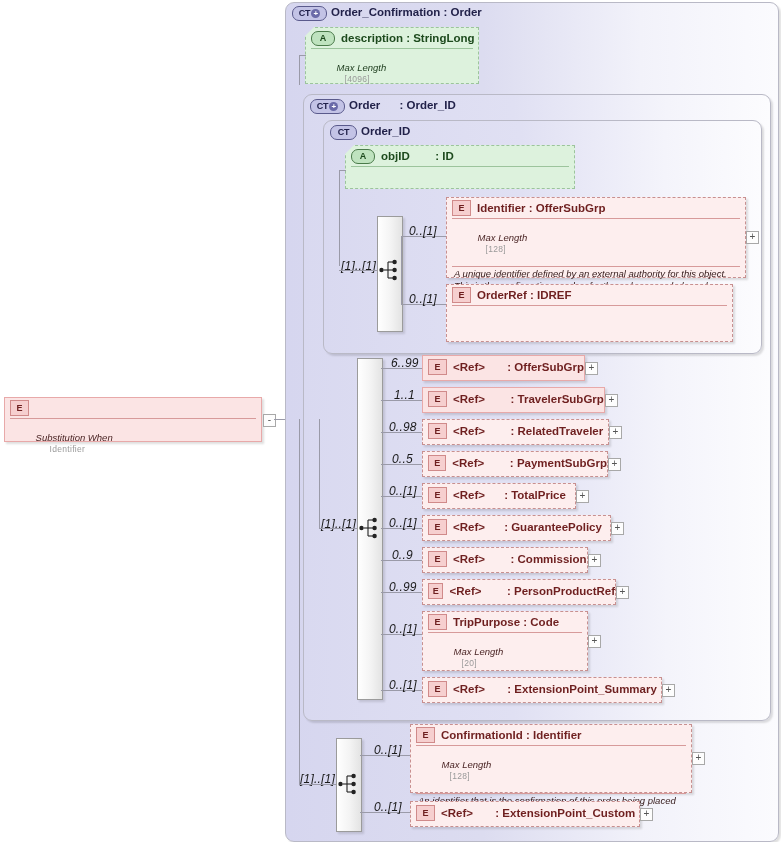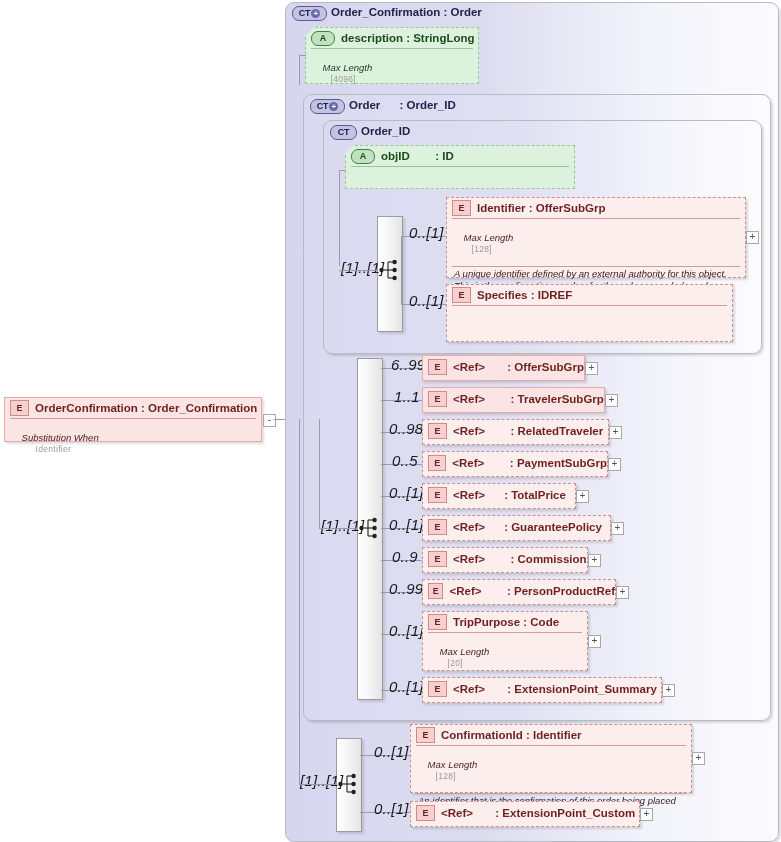--- a/index.html
+++ b/index.html
@@ -27,21 +27,21 @@
   .badge-e{width:17px;height:14px;border:1px solid #d08a8a;background:#f6cfcf;color:#6e2020;
            font-size:9px;}
 
   .ct-title{position:absolute;font-size:11.5px;font-weight:bold;color:#22224a;white-space:pre;}
 
   
   .node{position:absolute;box-shadow:2px 2px 2px rgba(0,0,0,.13);}
   .node .hdr{display:flex;align-items:center;height:20px;padding-left:5px;}
   .node .hdr .ttl{margin-left:6px;font-size:11.5px;font-weight:bold;white-space:pre;}
   .node .sep{height:1px;margin:0 5px;}
-  .node .row{padding:2px 6px 1px 6px;font-size:9.5px;font-style:italic;white-space:pre;}
+  .node .row{padding:2px 6px 1px 20px;font-size:9.5px;font-style:italic;white-space:pre;}
   .node .row .val{font-style:normal;color:#9a9a9a;font-size:8.5px;letter-spacing:.3px;}
   .node .doc{padding:1px 7px 3px 7px;font-size:9.5px;font-style:italic;line-height:1.28;color:#2b2b2b;}
 
   
   .el{background:#fbe4e4;border:1px solid #e8a9a9;}
   .el.opt{border:1px dashed #c89090;background:#fdeeee;}
   .el .ttl{color:#6e1f1f;}
   .el .sep{background:#d79a9a;}
   .el .doc{color:#3a2020;}
   .el .row{color:#4a2424;}
@@ -54,21 +54,21 @@
   .at .row{color:#203f20;}
   .at .doc{color:#203520;}
 
   
   .seq{position:absolute;border:1px solid #9b9b9b;
        background:linear-gradient(to right,#ffffff 0%,#f3f3f3 55%,#e3e3e3 100%);
        box-shadow:2px 2px 2px rgba(0,0,0,.12);}
   .seqicon{position:absolute;}
 
   
-  .card{position:absolute;font-size:15px;font-style:italic;color:#1a1a1a;
+  .card{position:absolute;font-size:12px;font-style:italic;color:#1a1a1a;
         white-space:nowrap;letter-spacing:.2px;}
 
   
   .ln{position:absolute;background:#9a9aa8;}
   .lnh{height:1px;}
   .lnv{width:1px;}
 
   
   .tg{position:absolute;width:11px;height:11px;border:1px solid #a8a8a8;background:#fdfdfd;
       font-size:10px;line-height:9px;text-align:center;color:#555;font-family:"Liberation Sans",sans-serif;}
@@ -87,21 +87,20 @@
 
 <div class="badge badge-ctp" style="left:310px;top:99px;">CT<span class="plusdot">+</span></div>
 <div class="ct-title" style="left:349px;top:99px;">Order      : Order_ID</div>
 
 <div class="badge badge-ct" style="left:330px;top:125px;">CT</div>
 <div class="ct-title" style="left:361px;top:125px;">Order_ID</div>
 
 <div class="node el" style="left:4px;top:397px;width:256px;height:43px;">
   <div class="hdr">
     <span class="badge badge-e" style="position:relative;">E</span>
-    <span class="ttl">OrderConfirmation : Order_Confirmation</span>
   </div>
   <div class="sep"></div>
   <div class="row">
     <span>Substitution When</span>
     <span style="display:inline-block;width:14px;"></span><span class="val">Identifier</span>
   </div>
 </div>
 <div class="tg" style="left:263px;top:414px;">-</div>
 <div class="ln lnh" style="left:274px;top:419px;width:11px;"></div>
 
@@ -163,21 +162,21 @@
   <div class="doc">A unique identifier defined by an external authority for this object.   This is the confirmation number for the order as a whole and may include a version for the order.  When placing an order, this should be left blank.</div>
 </div>
 <div class="tg" style="left:746px;top:231px;">+</div>
 
 <div class="ln lnh" style="left:401px;top:304px;width:45px;"></div>
 <div class="ln lnv" style="left:401px;top:270px;height:35px;"></div>
 <div class="card" style="left:409px;top:292px;">0..[1]</div>
 <div class="node el opt" style="left:446px;top:284px;width:285px;height:56px;">
   <div class="hdr">
     <span class="badge badge-e" style="position:relative;">E</span>
-    <span class="ttl">Specifies : IDREF</span>
+    <span class="ttl">OrderRef : IDREF</span>
   </div>
   <div class="sep"></div>
 </div>
 
 <div class="seq" style="left:357px;top:358px;width:24px;height:340px;"></div>
 <svg class="seqicon" style="left:359px;top:516px;" width="20" height="24" viewBox="0 0 20 24">
   <circle cx="2.5" cy="12" r="2.2" fill="#222"></circle>
   <line x1="4.5" y1="12" x2="9" y2="12" stroke="#222" stroke-width="1.1"></line>
   <line x1="9" y1="4" x2="9" y2="20" stroke="#222" stroke-width="1.1"></line>
   <line x1="9" y1="4" x2="14" y2="4" stroke="#222" stroke-width="1.1"></line>

